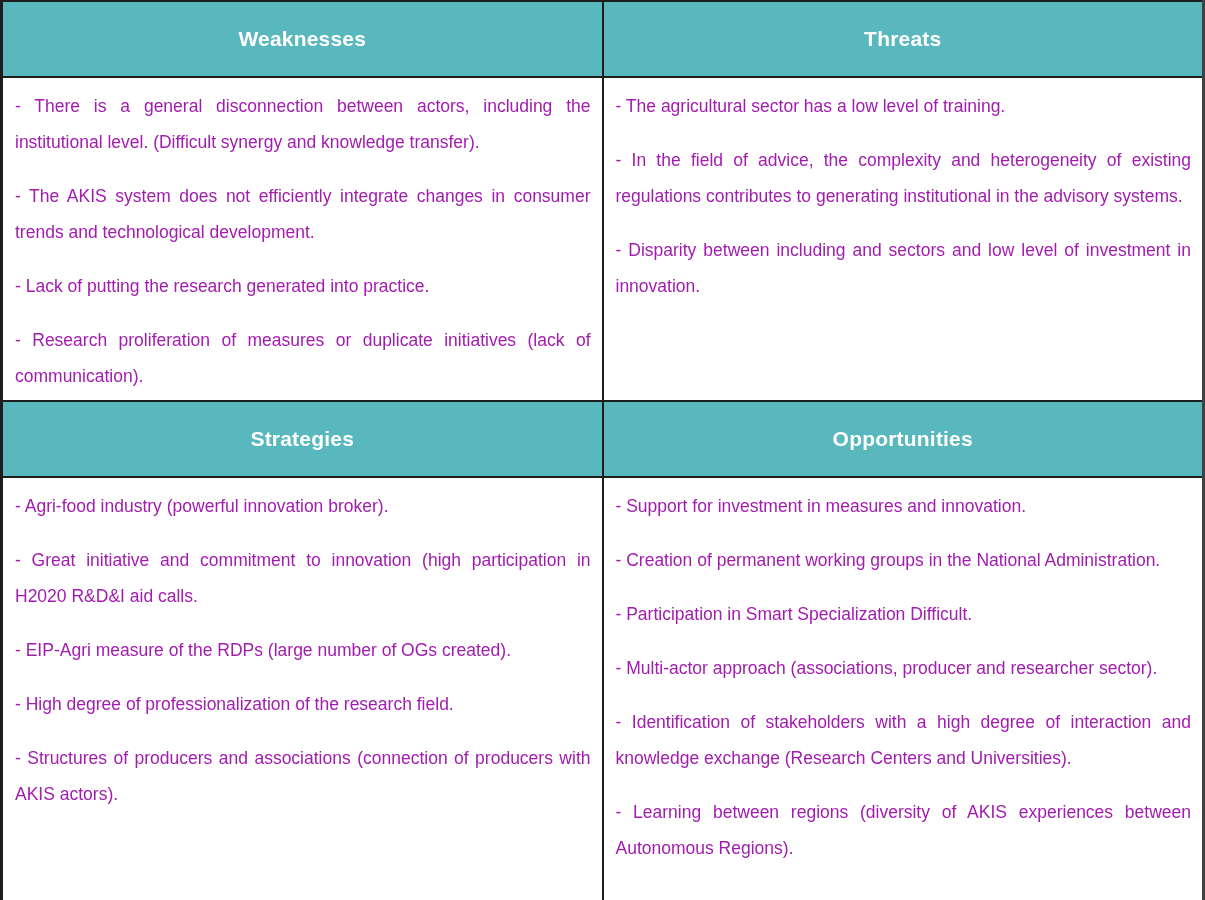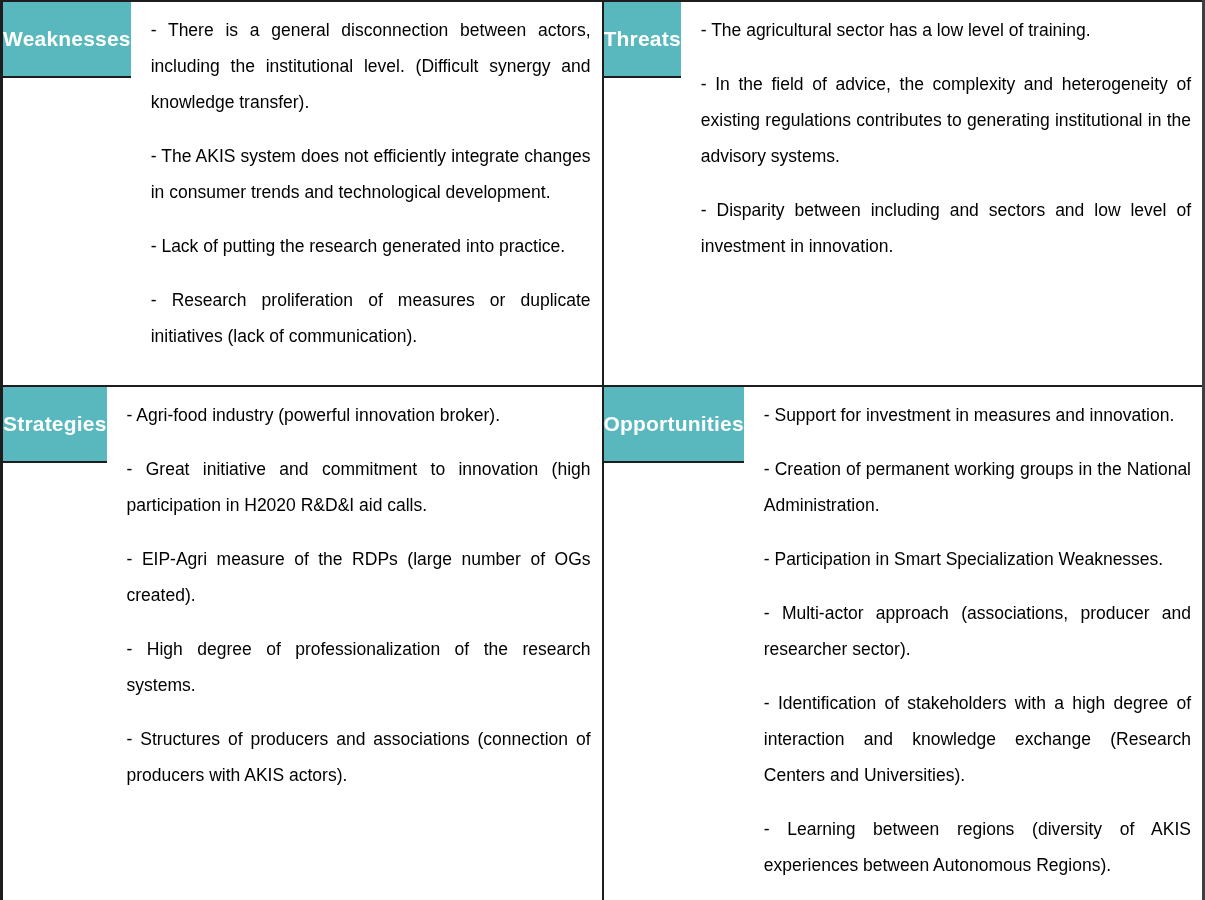--- a/index.html
+++ b/index.html
@@ -25,21 +25,21 @@
     padding: 0;
     vertical-align: top;
     border: 2px solid #1d1d1d;
   }
 
   .swot-table td.left-cell  { border-left: 3px solid #1d1d1d; }
   .swot-table td.right-cell { border-right: 3px solid #404040; }
 
   .quadrant {
     display: flex;
-    flex-direction: row;
+    flex-direction: column;
     height: 100%;
     box-sizing: border-box;
   }
 
   .quad-header {
     background: #59b8bd;
     color: #ffffff;
     font-size: 21px;
     font-weight: bold;
     text-align: center;
@@ -53,24 +53,24 @@
 
   .quad-body {
     flex: 1 1 auto;
     background: #ffffff;
     padding: 10px 11px 6px 12px;
     box-sizing: border-box;
     overflow: hidden;
   }
 
   .quad-body p {
-    margin: 0 0 18px 8px;
+    margin: 0 0 18px 0;
     font-size: 17.5px;
     line-height: 36px;
-    color: #000000;
+    color: #a21caf;
     text-align: justify;
     text-justify: inter-word;
     hyphens: none;
   }
 
   .quad-body p:last-child {
     margin-bottom: 0;
   }
 
   
@@ -106,32 +106,32 @@
     </td>
   </tr>
   <tr class="bottom-row">
     <td class="left-cell">
       <div class="quadrant">
         <div class="quad-header">Strategies</div>
         <div class="quad-body">
           <p>- Agri-food industry (powerful innovation broker).</p>
           <p>- Great initiative and commitment to innovation (high participation in H2020 R&amp;D&amp;I aid calls.</p>
           <p>- EIP-Agri measure of the RDPs (large number of OGs created).</p>
-          <p>- High degree of professionalization of the research systems.</p>
+          <p>- High degree of professionalization of the research field.</p>
           <p>- Structures of producers and associations (connection of producers with AKIS actors).</p>
         </div>
       </div>
     </td>
     <td class="right-cell">
       <div class="quadrant">
         <div class="quad-header">Opportunities</div>
         <div class="quad-body">
           <p>- Support for investment in measures and innovation.</p>
           <p>- Creation of permanent working groups in the National Administration.</p>
-          <p>- Participation in Smart Specialization Weaknesses.</p>
+          <p>- Participation in Smart Specialization Difficult.</p>
           <p>- Multi-actor approach (associations, producer and researcher sector).</p>
           <p>- Identification of stakeholders with a high degree of interaction and knowledge exchange (Research Centers and Universities).</p>
           <p>- Learning between regions (diversity of AKIS experiences between Autonomous Regions).</p>
         </div>
       </div>
     </td>
   </tr>
 </tbody>
   </table>
 

